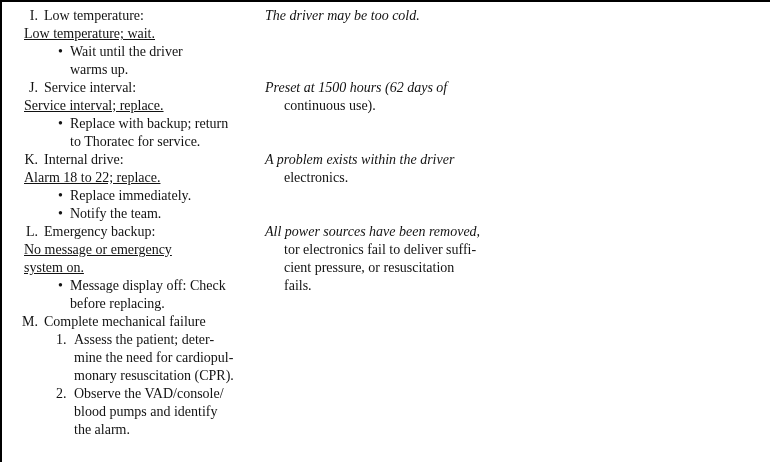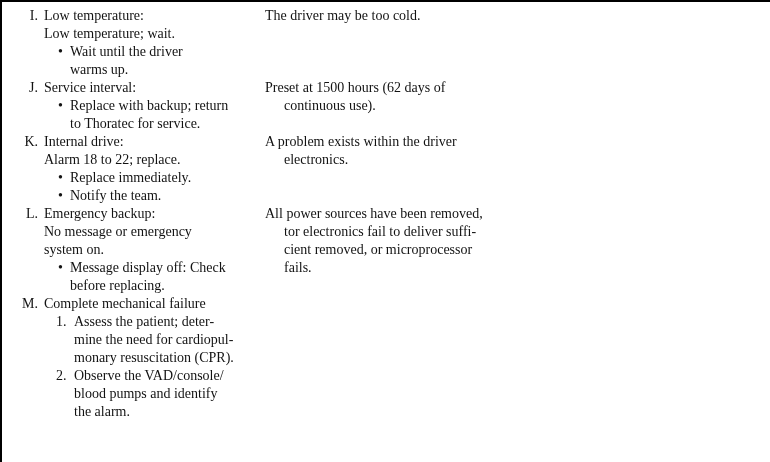--- a/index.html
+++ b/index.html
@@ -17,30 +17,30 @@
     background: #ffffff;
   }
   .row { display: flex; align-items: flex-start; }
   .left-col  { width: 263px; flex: 0 0 263px; }
   .right-col { flex: 1 1 auto; }
 
   
   .l-head { display: flex; }
   .lbl { display: inline-block; width: 36px; text-align: right; flex: 0 0 36px; }
   .htxt { padding-left: 6px; }
-  .l-plain { margin-left: 42px; }
+  .l-plain { margin-left: 22px; text-decoration: underline; }
   .l-bullet { display: flex; margin-left: 56px; }
   .bul { display: inline-block; width: 12px; flex: 0 0 12px; }
   .l-bullet-cont { margin-left: 68px; }
   .l-num { display: flex; margin-left: 54px; }
   .num { display: inline-block; width: 18px; flex: 0 0 18px; }
   .l-num-cont { margin-left: 72px; }
 
   
-  .r-first { margin-left: 0; }
+  .r-first { margin-left: 0; font-style: italic; }
   .r-cont  { margin-left: 19px; }
 </style>
 </head>
 <body>
 
 <div class="page">
   <div>
       <div class="row">
         <div class="left-col">
           <div class="l-head">
@@ -57,20 +57,21 @@
         <div class="right-col">
           <div class="r-first">The driver may be too cold.</div>
         </div>
       </div>
       <div class="row">
         <div class="left-col">
           <div class="l-head">
             <span class="lbl">J.</span>
             <span class="htxt">Service interval:</span>
           </div>
+          <div class="l-plain">Service interval; replace.</div>
           <div class="l-bullet">
             <span class="bul">•</span>
             <span class="btxt">Replace with backup; return</span>
           </div>
           <div class="l-bullet-cont">to Thoratec for service.</div>
         </div>
         <div class="right-col">
           <div class="r-first">Preset at 1500 hours (62 days of</div>
           <div class="r-cont">continuous use).</div>
         </div>
@@ -106,21 +107,21 @@
           <div class="l-plain">system on.</div>
           <div class="l-bullet">
             <span class="bul">•</span>
             <span class="btxt">Message display off: Check</span>
           </div>
           <div class="l-bullet-cont">before replacing.</div>
         </div>
         <div class="right-col">
           <div class="r-first">All power sources have been removed,</div>
           <div class="r-cont">tor electronics fail to deliver suffi-</div>
-          <div class="r-cont">cient removed, or microprocessor</div>
+          <div class="r-cont">cient pressure, or resuscitation</div>
           <div class="r-cont">fails.</div>
         </div>
       </div>
       <div class="row">
         <div class="left-col">
           <div class="l-head">
             <span class="lbl">M.</span>
             <span class="htxt">Complete mechanical failure</span>
           </div>
           <div class="l-num">

